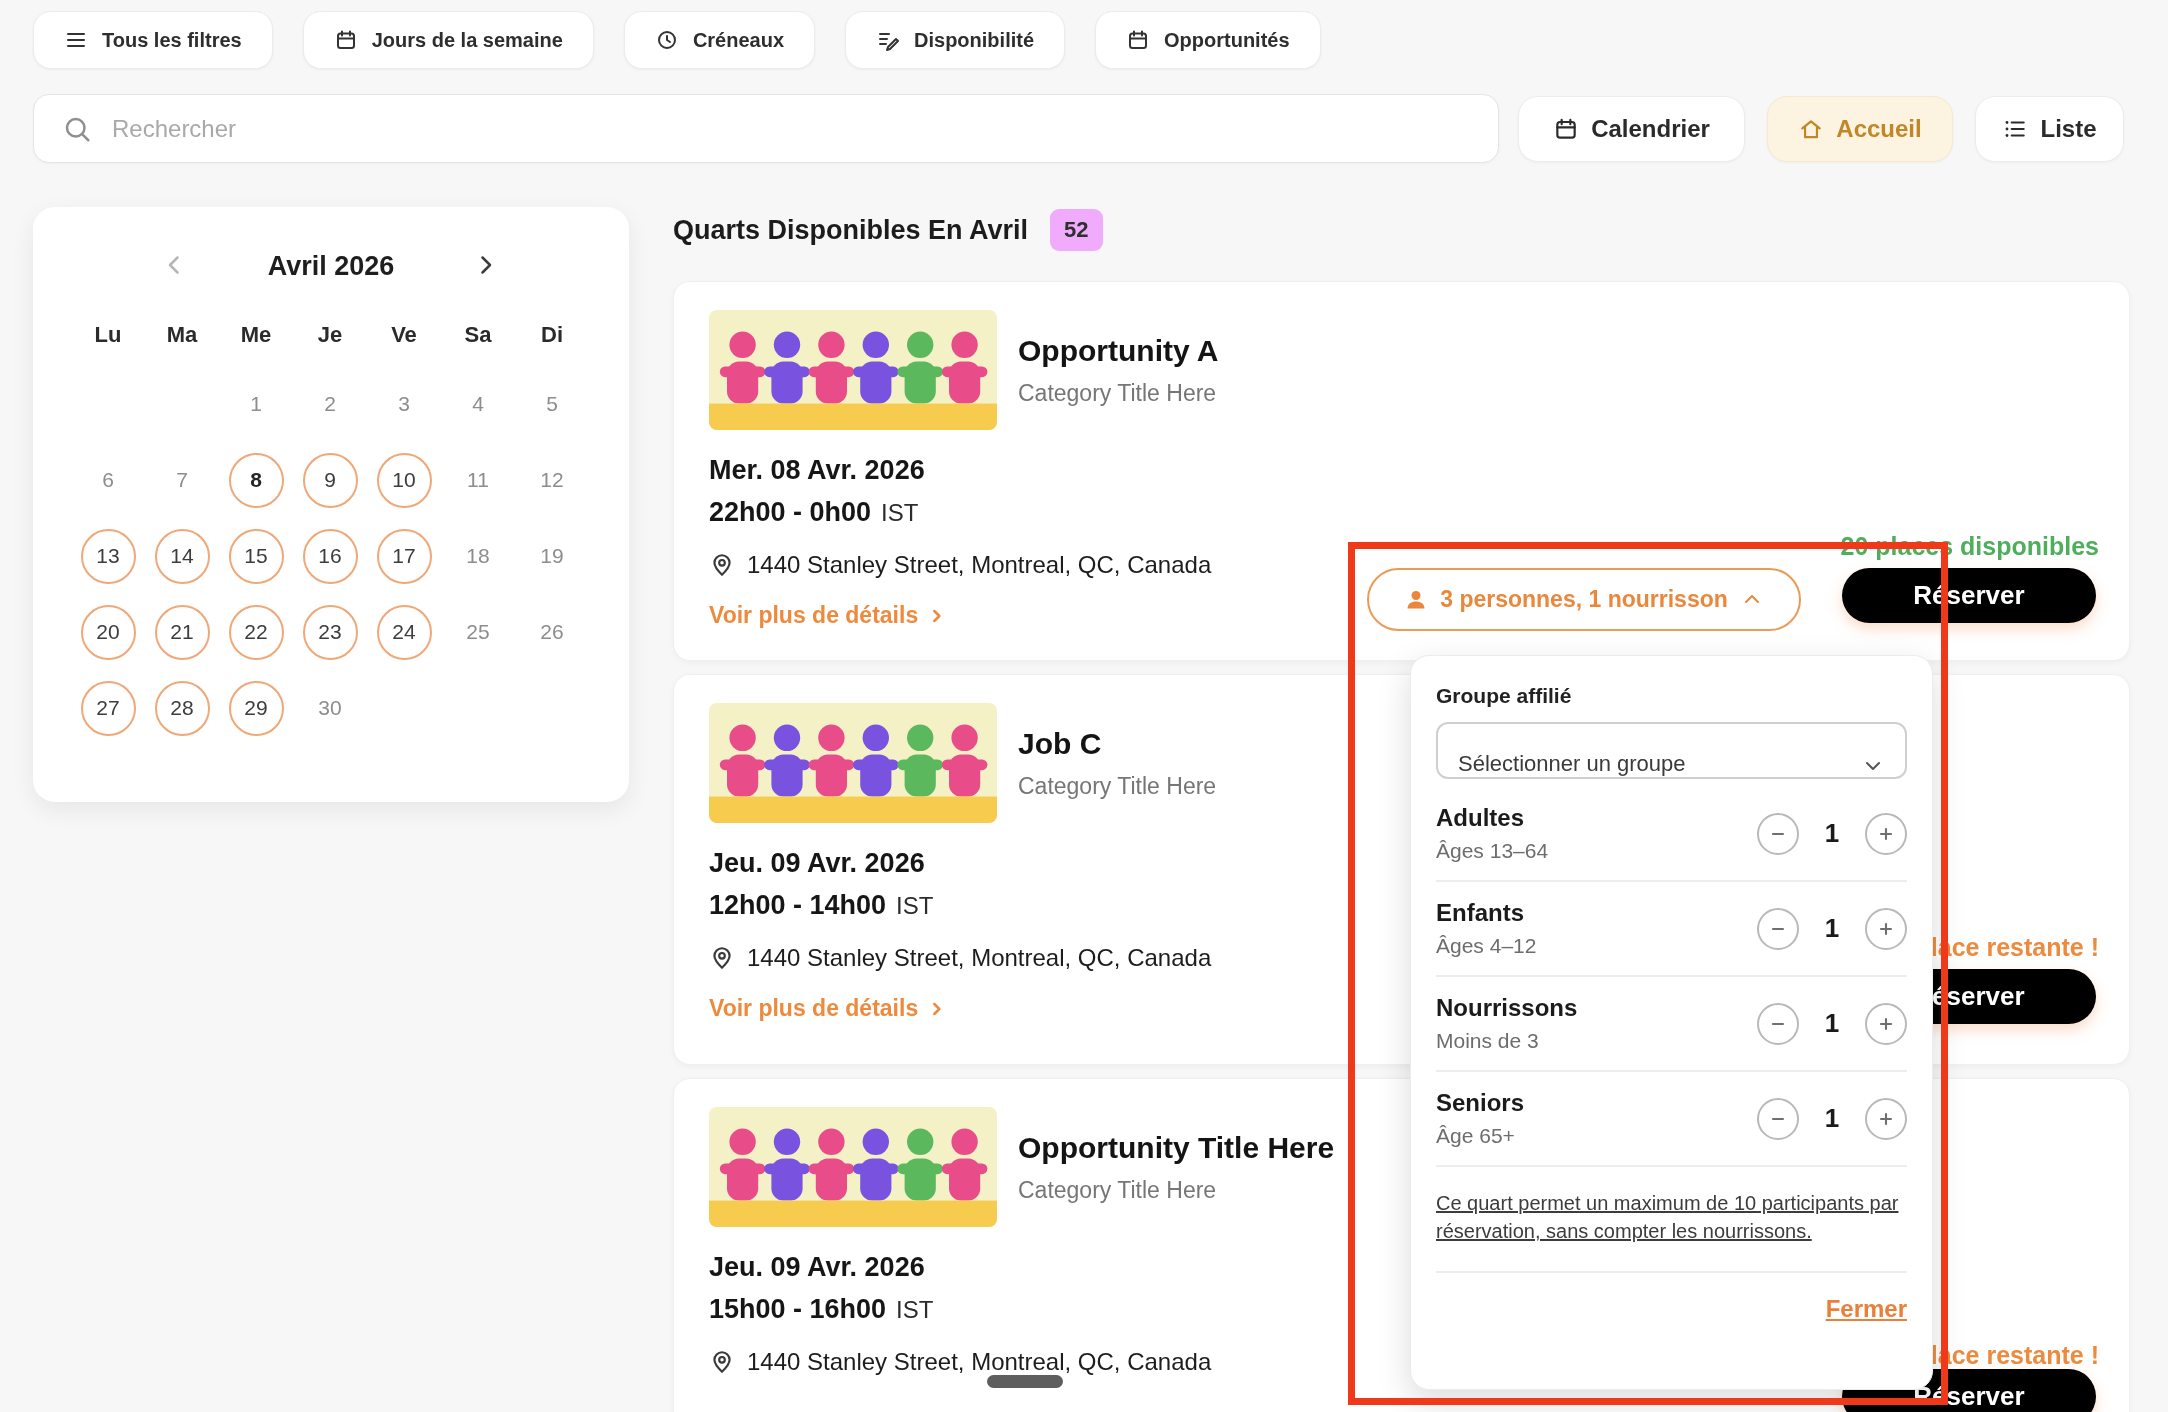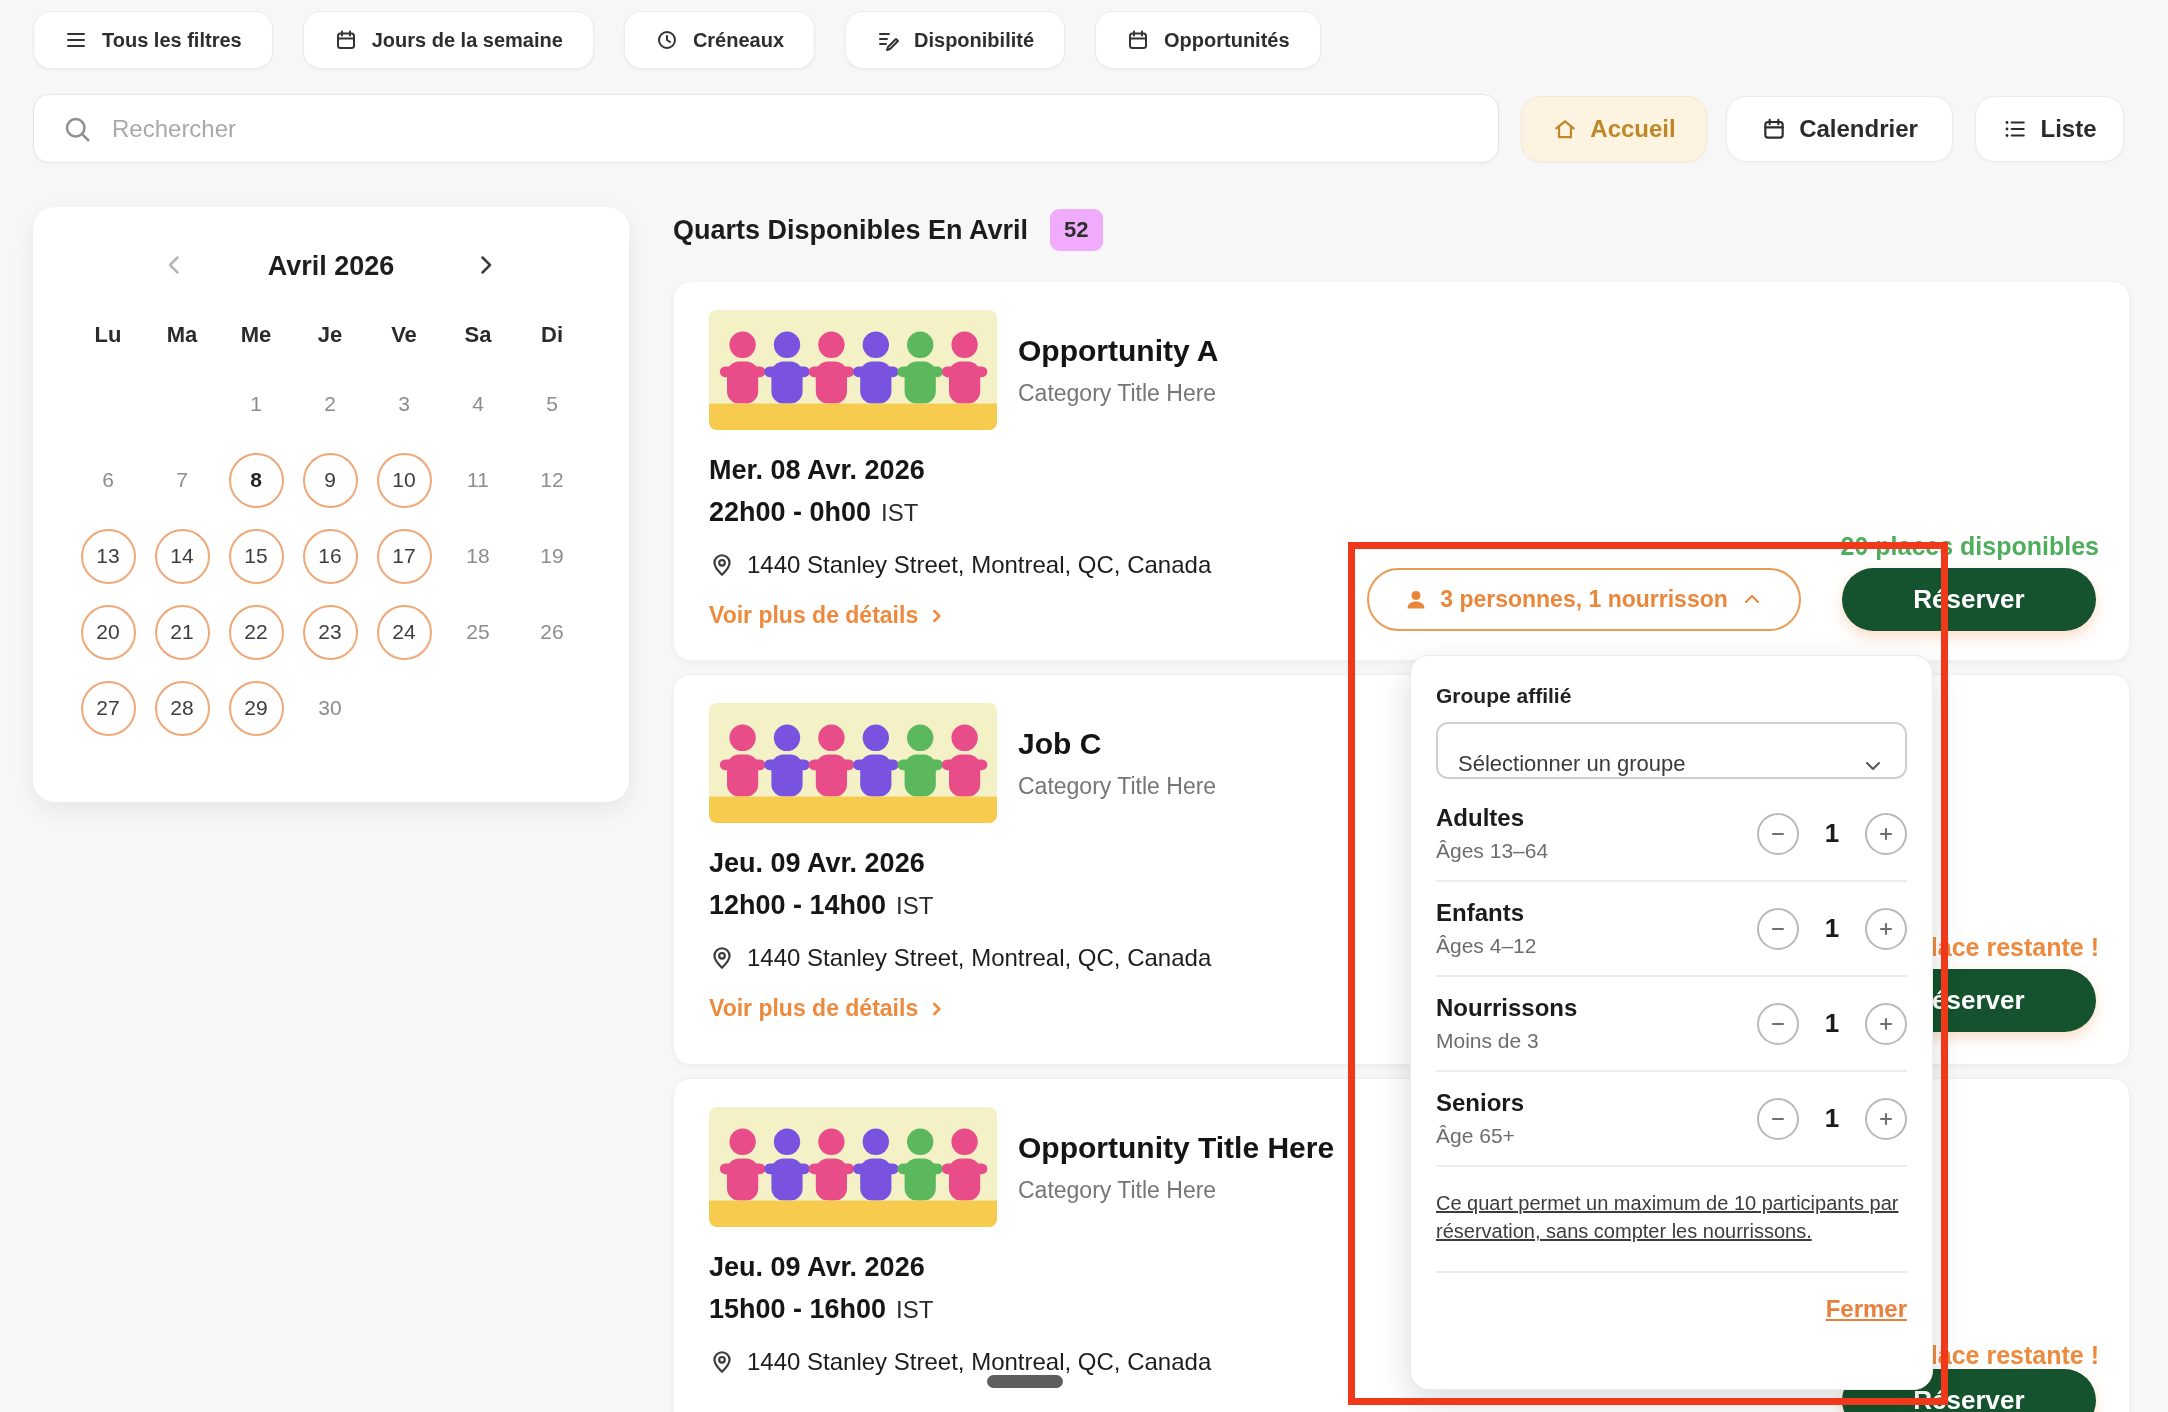--- a/index.html
+++ b/index.html
@@ -67,22 +67,22 @@
   .c-time{position:absolute;left:35px;top:215px;font-size:27px;font-weight:700;color:#161616;}
   .c-time .tz{font-weight:400;font-size:24px;margin-left:10px;color:#2c2c2c;}
   .c-addr{position:absolute;left:35px;top:269px;display:flex;align-items:center;gap:12px;font-size:24px;color:#1d1d1d;}
   .c-addr svg{width:26px;height:26px;color:#3a3a3a;flex:none;}
   .c-details{position:absolute;left:35px;top:320px;display:flex;align-items:center;gap:8px;
              font-size:23px;font-weight:700;color:#ed8a3d;background:none;border:0;padding:0;}
   .c-details svg{width:20px;height:20px;stroke-width:3;}
   .c-avail{position:absolute;right:30px;top:250px;font-size:25px;font-weight:700;white-space:nowrap;}
   .c-avail.green{color:#4fae5c;}
   .c-avail.orange{color:#ed8a3d;}
-  .c-reserve{position:absolute;right:33px;top:286px;width:254px;height:63px;border-radius:32px;border:0;
-             background:#14532d;color:#fff;font-size:26px;font-weight:700;
+  .c-reserve{position:absolute;right:33px;top:286px;width:254px;height:55px;border-radius:32px;border:0;
+             background:#000000;color:#fff;font-size:26px;font-weight:700;
              box-shadow:0 6px 14px rgba(240,158,99,.35);}
   .c-group{position:absolute;left:693px;top:286px;width:434px;height:63px;border-radius:32px;background:#fff;
            border:2px solid #ed9a55;color:#e9883c;display:flex;align-items:center;justify-content:center;
            gap:12px;font-size:23px;font-weight:700;}
   .c-group svg{width:24px;height:24px;}
 
   
   .popup{position:absolute;left:1410px;top:655px;width:523px;height:735px;background:#fff;
          border:1px solid #ececec;border-radius:19px;box-shadow:0 12px 34px rgba(0,0,0,.14);
          z-index:50;padding:24px 25px;}
@@ -152,33 +152,33 @@
   </div>
 
   <div class="row2">
     <div class="search">
       <svg class="ic" viewBox="0 0 24 24">
           <circle cx="11" cy="11" r="7"></circle>
           <path d="M16.5 16.5 21 21"></path>
         </svg>
       <input placeholder="Rechercher" style="">
     </div>
+    <button class="vbtn cal">
+      <svg class="ic" viewBox="0 0 24 24">
+          <rect x="4" y="5.5" width="16" height="14.5" rx="2.5"></rect>
+          <path d="M8 3.5v4M16 3.5v4M4 10.5h16"></path>
+        </svg>
+      <span>Calendrier</span>
+    </button>
     <button class="vbtn home">
       <svg class="ic" viewBox="0 0 24 24">
           <path d="M4 11.5 12 5l8 6.5"></path>
           <path d="M6.5 10v9.5h11V10"></path>
         </svg>
       <span>Accueil</span>
-    </button>
-    <button class="vbtn cal">
-      <svg class="ic" viewBox="0 0 24 24">
-          <rect x="4" y="5.5" width="16" height="14.5" rx="2.5"></rect>
-          <path d="M8 3.5v4M16 3.5v4M4 10.5h16"></path>
-        </svg>
-      <span>Calendrier</span>
     </button>
     <button class="vbtn list">
       <svg class="ic" viewBox="0 0 24 24">
           <path d="M9 6h11M9 12h11M9 18h11"></path>
           <circle cx="4.6" cy="6" r="1.3" fill="currentColor" stroke="none"></circle>
           <circle cx="4.6" cy="12" r="1.3" fill="currentColor" stroke="none"></circle>
           <circle cx="4.6" cy="18" r="1.3" fill="currentColor" stroke="none"></circle>
         </svg>
       <span>Liste</span>
     </button>

